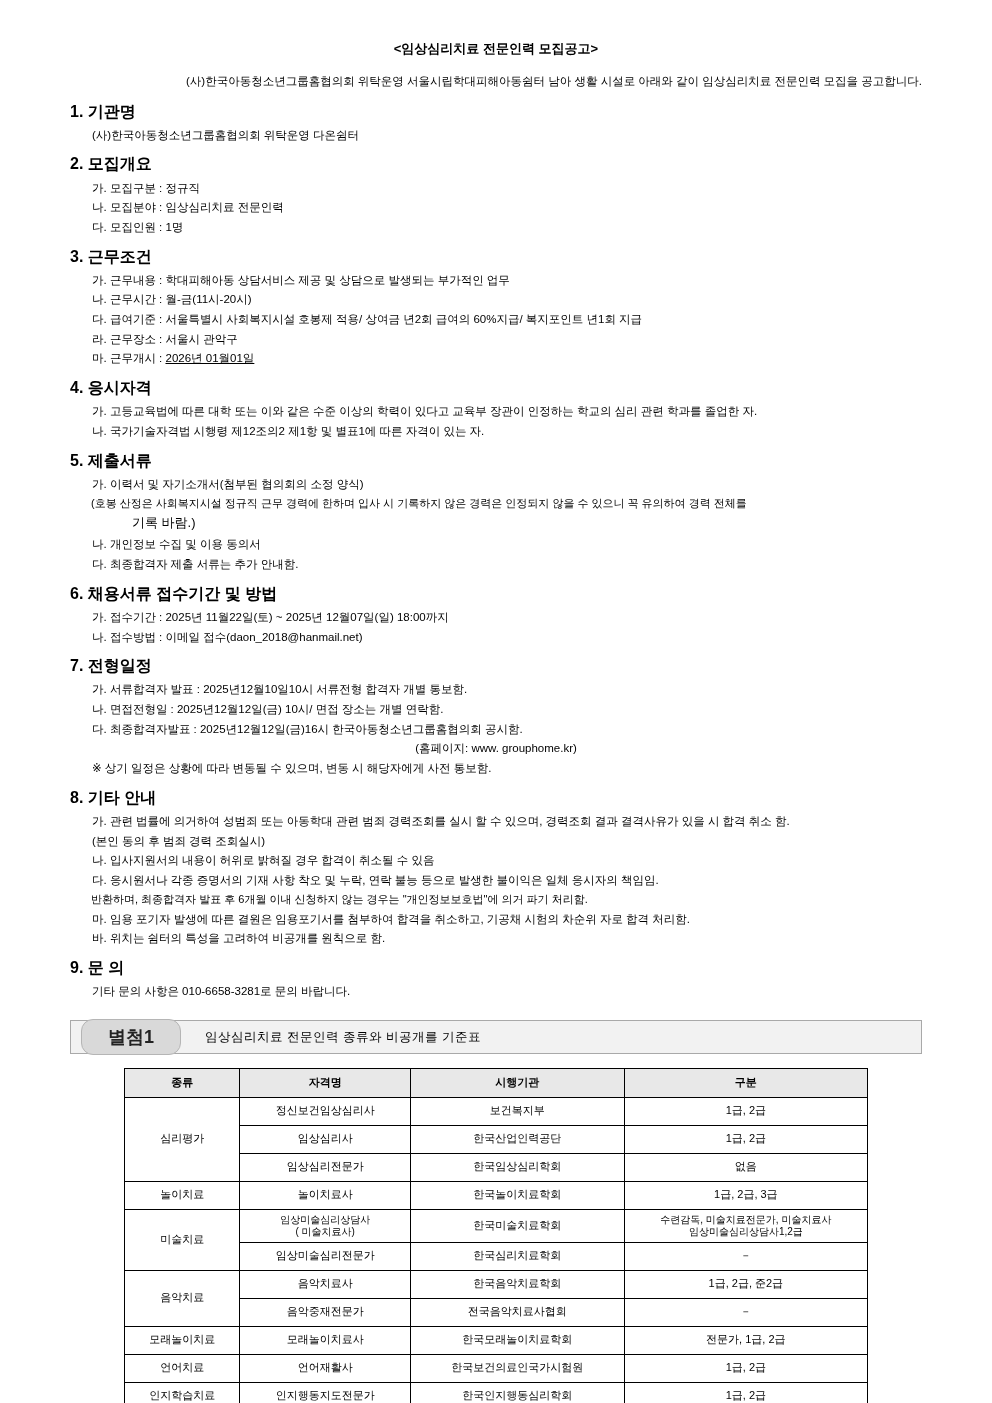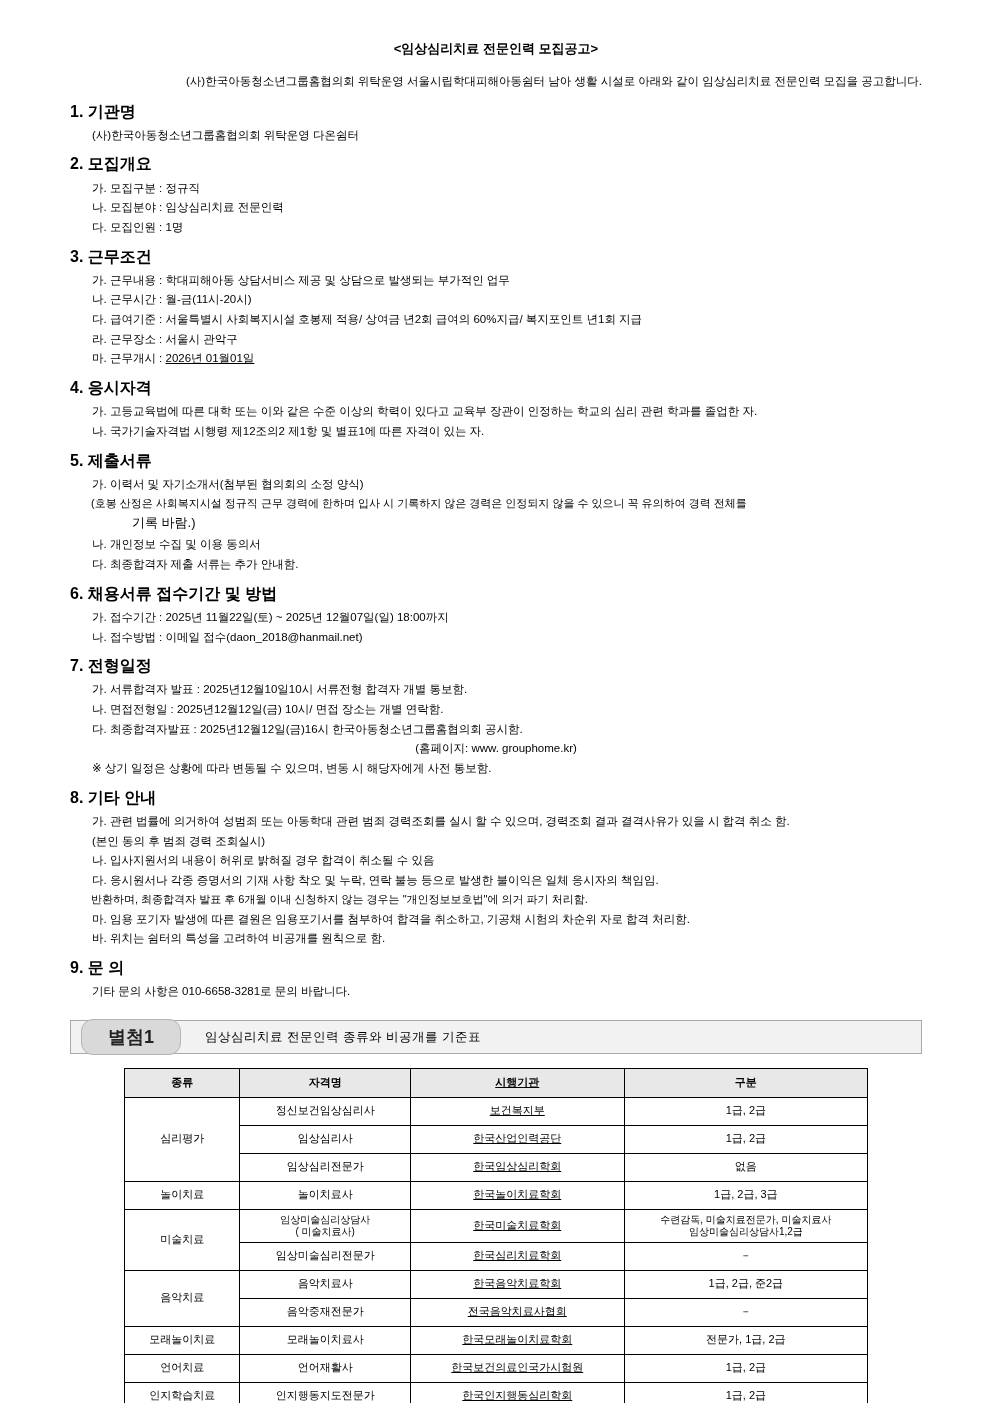--- a/index.html
+++ b/index.html
@@ -102,21 +102,21 @@
     padding: 4px 3px;
     height: 19px;
   }
   table.qual thead th {
     background: #e8e8e8;
     font-weight: bold;
     height: 20px;
   }
   .col-a { width: 118px; }
   .col-b { width: 178px; }
-  .col-c { width: 226px; text-decoration: underline; }
+  .col-c { width: 226px; }
   .col-d { width: 258px; }
   .small-sub {
     font-size: 10px;
     display: block;
     line-height: 1.2;
   }
 </style>
 </head>
 <body>
 

